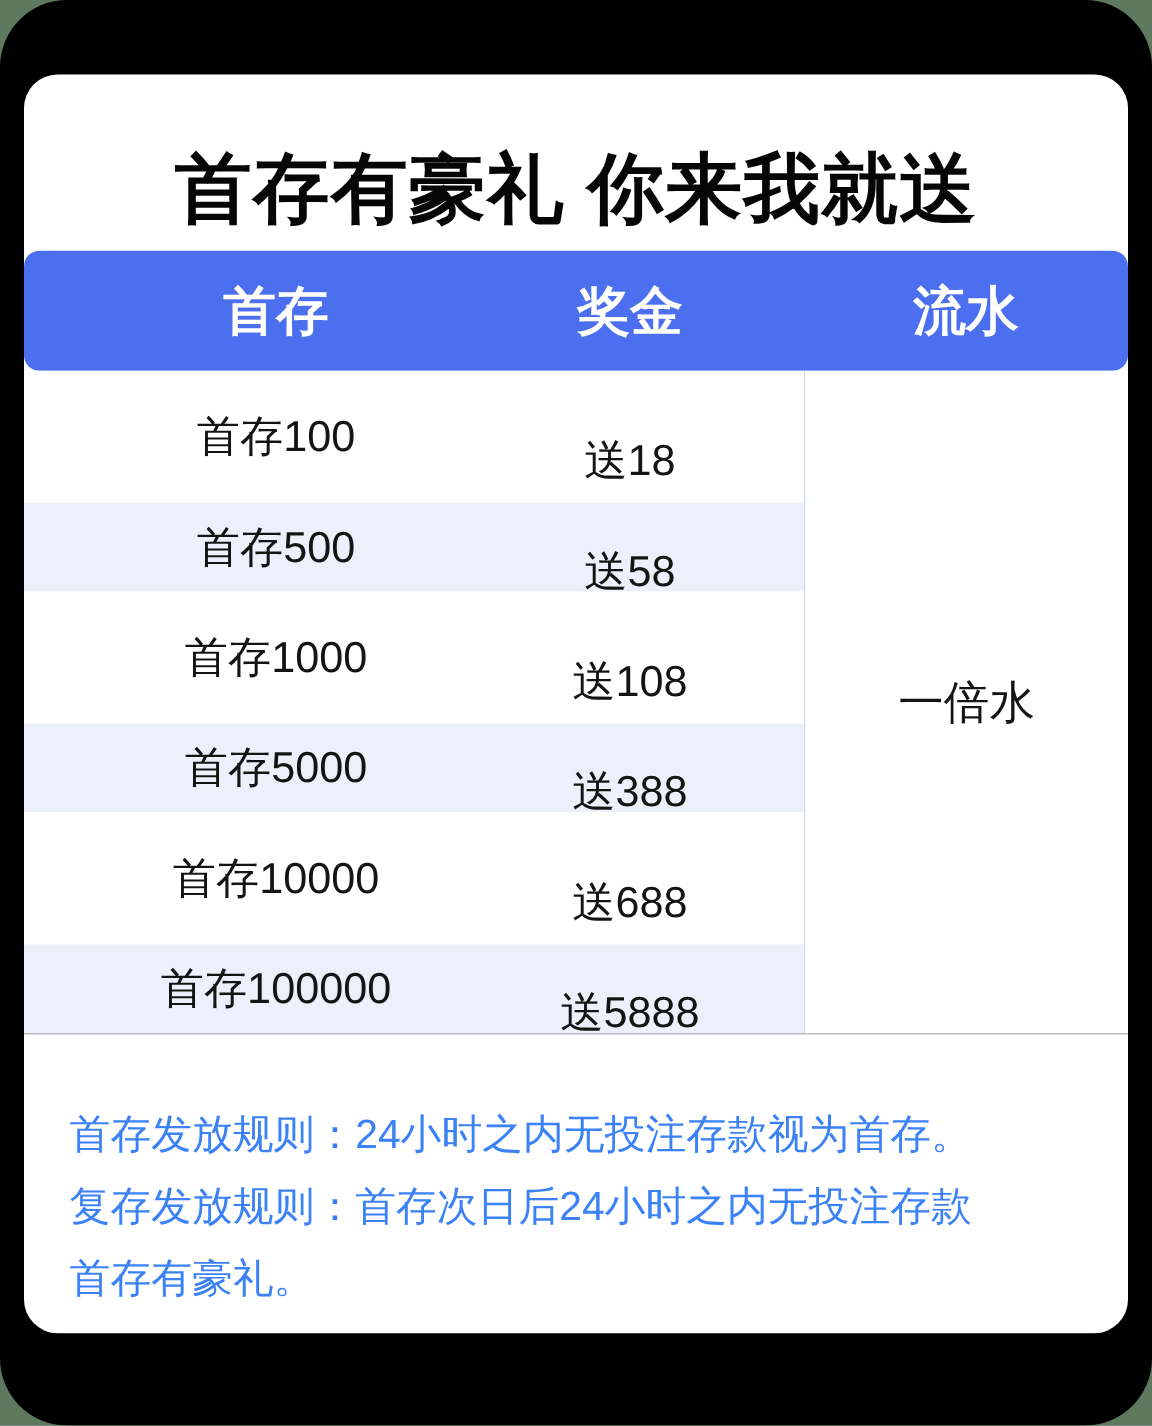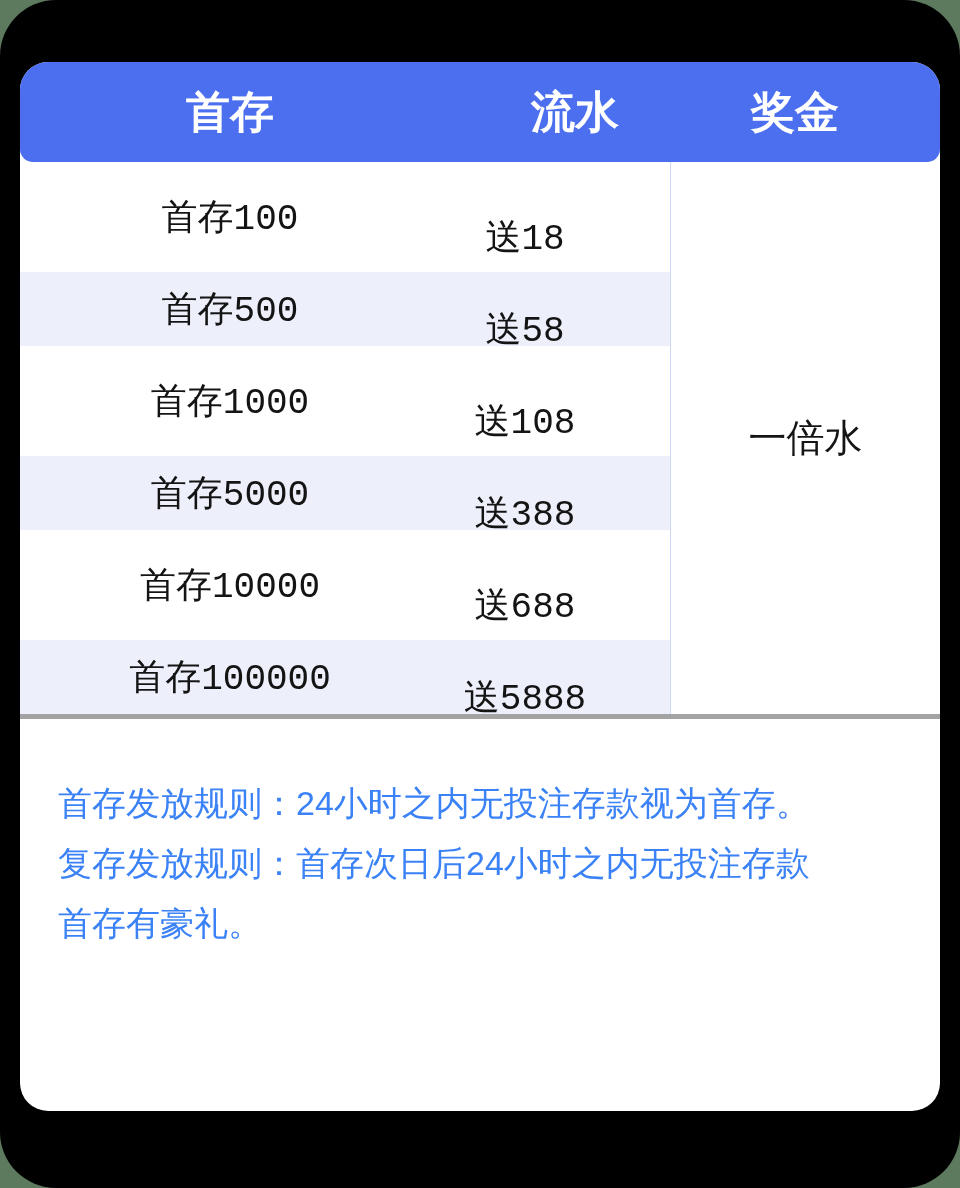--- a/index.html
+++ b/index.html
@@ -44,22 +44,21 @@
     font-weight: 700;
     border-radius: 13px;
   }
   .th { display: flex; align-items: center; justify-content: center; }
   .th.c1 { width: 420px; }
   .th.c2 { width: 230px; padding-right: 60px; }
   .th.c3 { width: 270px; }
   
   .tbody {
     display: flex;
-    border-bottom: 5px solid #a3a3a3;
-    font-family: Liberation Mono, monospace;
+    border-bottom: 1px solid #a3a3a3;
   }
   .rows { width: 650px; }
   .trow {
     display: flex;
     font-size: 36px;
     color: #141414;
   }
   .trow:nth-child(odd)  { height: 110px; background: #ffffff; }
   .trow:nth-child(even) { height: 74px;  background: #EDF0FB; }
   .td { display: flex; align-items: center; justify-content: center; }
@@ -85,25 +84,26 @@
     line-height: 60px;
   }
   .rules .line { display: block; }
 </style>
 </head>
 <body>
 
 <div class="frame">
   <div class="card">
 
+    <div class="title">首存有豪礼 你来我就送</div>
 
     <div class="thead">
       <div class="th c1">首存</div>
+      <div class="th c2">奖金</div>
       <div class="th c3">流水</div>
-      <div class="th c2">奖金</div>
     </div>
 
     <div class="tbody">
       <div class="rows">
         <div class="trow">
           <div class="td c1">首存100</div>
           <div class="td c2">送18</div>
         </div>
         <div class="trow">
           <div class="td c1">首存500</div>

